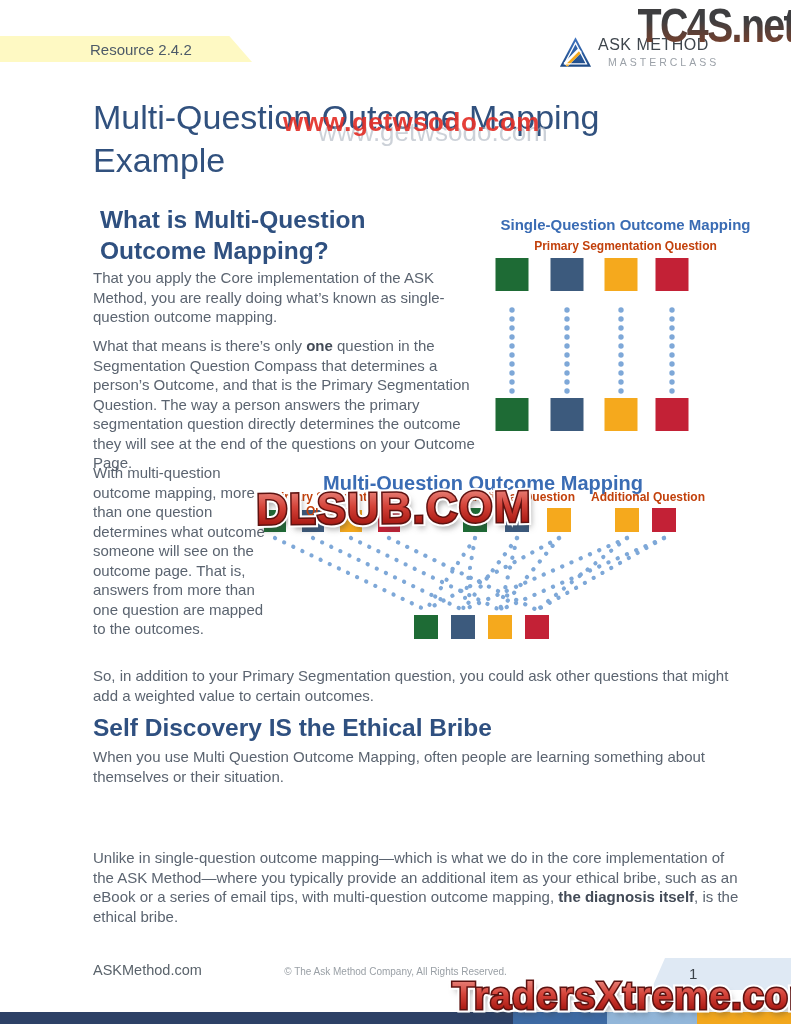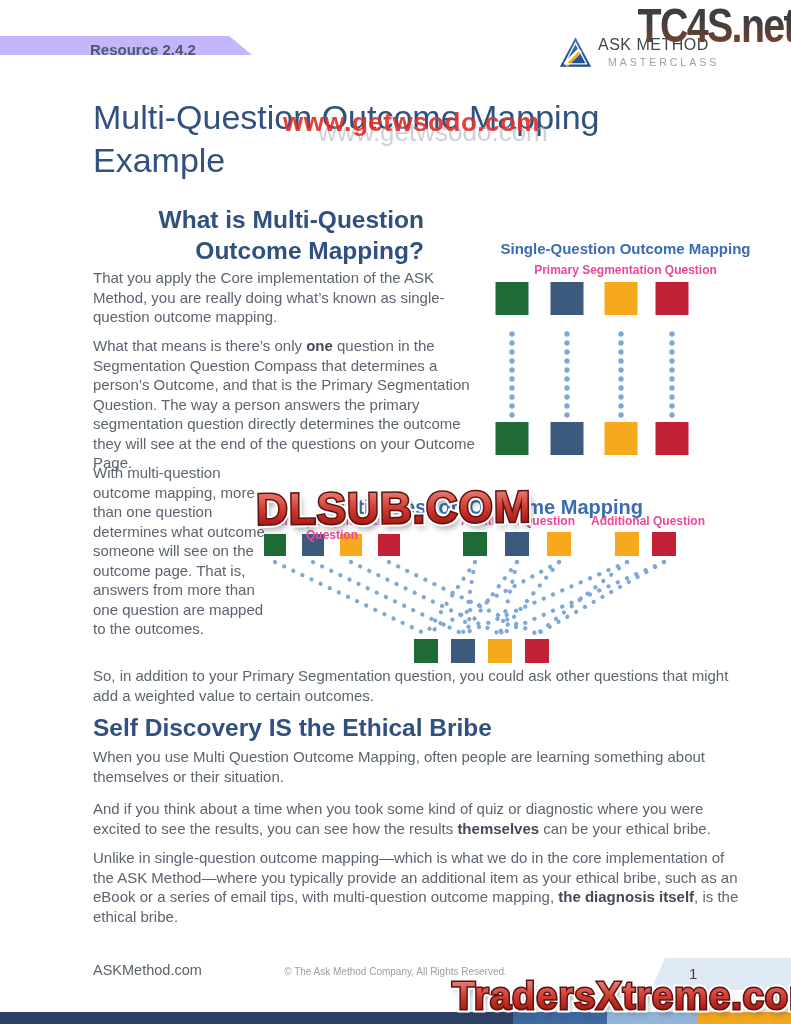--- a/index.html
+++ b/index.html
@@ -1,22 +1,22 @@
 <!DOCTYPE html>
 <html><head>
 <meta charset="utf-8">
 <style>
   html,body{margin:0;padding:0;background:#888;}
   .page{position:relative;width:791px;height:1024px;background:#fff;margin:0 auto;
         font-family:"Liberation Sans",sans-serif;overflow:hidden;}
   .abs{position:absolute;}
 
   
-  .resource-bar{left:0;top:36px;width:252px;height:19px;background:#c4b5fd;
-    clip-path:polygon(0 0,91% 0,100% 100%,0 100%);font-weight:bold;}
+  .resource-bar{left:0;top:36px;width:252px;height:26px;background:#fef9c3;
+    clip-path:polygon(0 0,91% 0,100% 100%,0 100%);}
   .resource-bar span{display:block;line-height:27px;padding-left:90px;font-size:15px;color:#4d5a68;}
   .logo{left:559px;top:36px;display:flex;align-items:flex-start;}
   .logo-text{margin-left:6px;}
   .logo-line1{font-size:16px;color:#3f464d;letter-spacing:.5px;font-weight:bold;font-weight:500;}
   .logo-line1{font-weight:normal;}
   .logo-line2{font-size:10.5px;color:#9ba1a8;letter-spacing:3px;margin-top:2px;padding-left:10px;}
 
   
   .wm-tc4s{right:-4px;top:-2px;font-size:48px;font-weight:bold;letter-spacing:-2px;
     transform:scaleX(.82);transform-origin:right top;
@@ -31,40 +31,40 @@
     text-shadow:3px 5px 6px rgba(60,60,60,.55),0 0 3px #fff;}
   .glossy .l2{color:#5d1210;-webkit-text-stroke:3px #5d1210;}
   .glossy .l3{background:linear-gradient(180deg,#e8837a 8%,#d5443a 45%,#b01f18 80%,#8e1511);
     -webkit-background-clip:text;background-clip:text;color:transparent;}
   .wm-dlsub{left:256px;top:486px;font-size:44px;z-index:40;transform:rotate(-.6deg);}
   .wm-traders{left:452px;top:977px;font-size:38px;z-index:40;}
 
   
   .title{left:93px;top:96px;width:640px;font-size:34px;line-height:43px;font-weight:normal;color:#31517e;z-index:5;}
   .h2{font-size:24.5px;line-height:31px;font-weight:bold;color:#2f5080;}
-  .h2a{left:94px;top:204px;width:330px;text-align:right;}
+  .h2a{left:100px;top:204px;width:330px;}
   .h2b{left:93px;top:712px;width:600px;}
   .para{font-size:15px;line-height:19.5px;color:#5b6470;}
   .p1{left:93px;top:268px;width:380px;}
   .p2{left:93px;top:336px;width:394px;}
   .p3{left:93px;top:463px;width:174px;}
   .p4{left:93px;top:666px;width:652px;}
   .p5{left:93px;top:747px;width:652px;}
   .p6{left:93px;top:799px;width:652px;}
   .p7{left:93px;top:848px;width:652px;}
   .para .b{font-weight:bold;color:#434b57;}
 
   
-  .diagram{z-index:2;margin-top:24px;}
+  .diagram{z-index:2;}
   .dg-single{left:460px;top:214px;width:331px;height:226px;}
   .dg-multi{left:230px;top:468px;width:561px;height:188px;}
   .dg-title{position:absolute;left:0;width:100%;text-align:center;font-weight:bold;color:#3a6cb4;}
   .dg-single .dg-title{top:2px;font-size:15px;}
   .dg-multi .dg-title{top:4px;font-size:20px;width:506px;}
-  .dg-label{position:absolute;text-align:center;font-weight:bold;color:#ec4899;font-size:12px;}
+  .dg-label{position:absolute;text-align:center;font-weight:bold;color:#c2410c;font-size:12px;}
   .dg-single .dg-label{top:25px;left:0;width:100%;}
   .dg-canvas{position:absolute;left:0;top:0;}
 
   
   .foot-left{left:93px;top:962px;font-size:14.5px;color:#5a636b;}
   .foot-center{left:0;top:966px;width:791px;text-align:center;font-size:10px;color:#9aa0a6;}
   .page-box{left:651px;top:958px;width:140px;height:32px;background:#dfe9f4;
     clip-path:polygon(14px 0,100% 0,100% 100%,0 100%);}
   .page-box span{display:block;line-height:32px;padding-left:38px;font-size:15px;color:#3c434a;}
   .bottom-bar{left:0;top:1012px;width:791px;height:12px;display:flex;}
@@ -211,21 +211,20 @@
     <span class="layer l2">DLSUB.COM</span>
     <span class="layer l3">DLSUB.COM</span>
     <span style="visibility:hidden;">DLSUB.COM</span>
   </div>
 
   <div class="abs para p4"><span>So, in addition to your Primary Segmentation question, you could ask other questions that might add a weighted value to certain outcomes.</span></div>
 
   <div class="abs h2 h2b">Self Discovery IS the Ethical Bribe</div>
 
   <div class="abs para p5"><span>When you use Multi Question Outcome Mapping, often people are learning something about themselves or their situation.</span></div>
-  <div class="abs para p6"><span>And if you think about a time when you took some kind of quiz or diagnostic where you were excited to see the results, you can see how the results </span><span class="b">themselves</span><span> can be your ethical bribe.</span></div>
   <div class="abs para p7"><span>Unlike in single-question outcome mapping—which is what we do in the core implementation of the ASK Method—where you typically provide an additional item as your ethical bribe, such as an eBook or a series of email tips, with multi-question outcome mapping, </span><span class="b">the diagnosis itself</span><span>, is the ethical bribe.</span></div>
 
   <div class="abs foot-left">ASKMethod.com</div>
   <div class="abs foot-center">© The Ask Method Company, All Rights Reserved.</div>
   <div class="abs page-box">
     <span>1</span>
   </div>
   <div class="abs bottom-bar" id="bottomBar">
       <div style="width: 513px; background: rgb(45, 65, 102);"></div>
       <div style="width: 94px; background: rgb(61, 106, 163);"></div>

